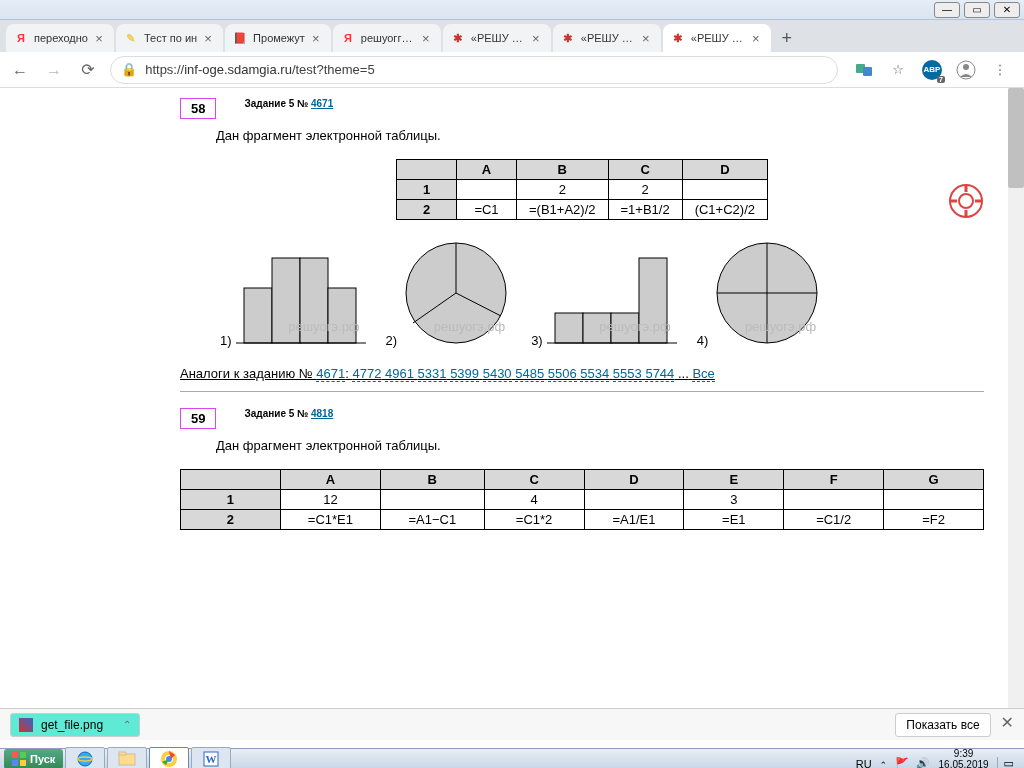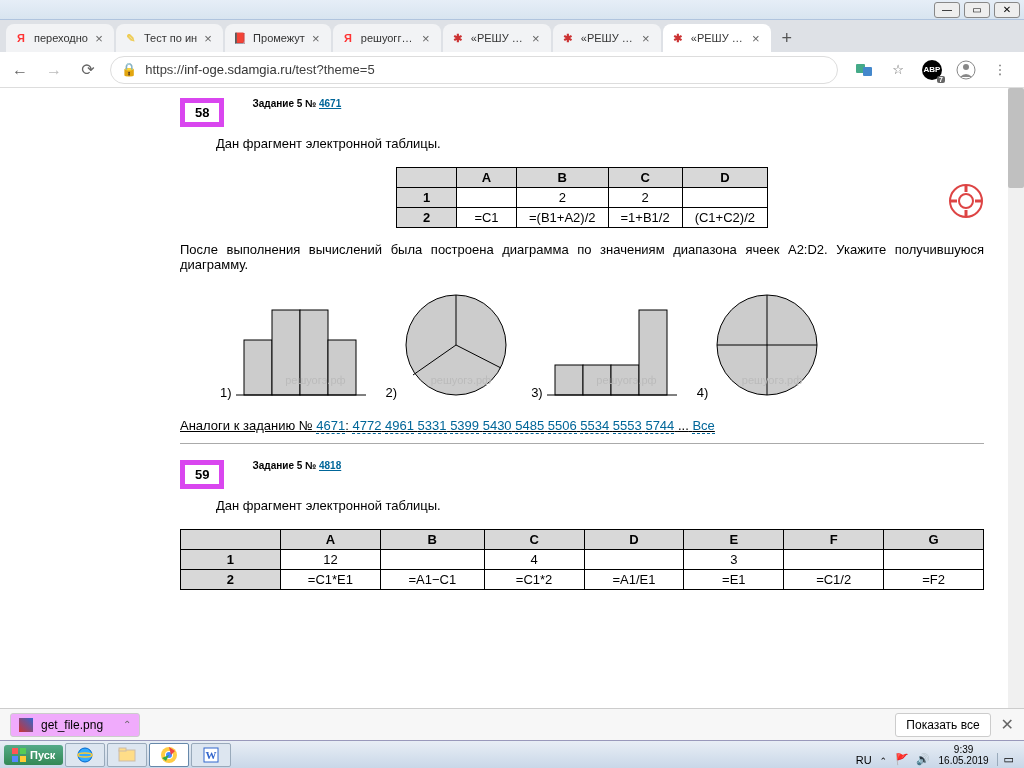--- a/index.html
+++ b/index.html
@@ -15,70 +15,70 @@
 .tab-icon { width: 14px; height: 14px; margin-right: 6px; flex-shrink: 0; display: flex; align-items: center; justify-content: center; font-size: 11px; }
 .tab-title { white-space: nowrap; overflow: hidden; text-overflow: ellipsis; flex: 1; }
 .tab-close { width: 14px; height: 14px; margin-left: 4px; font-size: 13px; color: #666; display: flex; align-items: center; justify-content: center; }
 .newtab { width: 28px; height: 28px; display: flex; align-items: center; justify-content: center; font-size: 18px; color: #555; cursor: pointer; }
 
 .addrbar { height: 36px; background: #fff; border-bottom: 1px solid #ddd; display: flex; align-items: center; padding: 0 8px; gap: 10px; }
 .nav-btn { width: 24px; height: 24px; display: flex; align-items: center; justify-content: center; color: #666; font-size: 16px; cursor: pointer; border-radius: 50%; }
 .addr-field { flex: 1; height: 28px; border: 1px solid #ddd; border-radius: 14px; display: flex; align-items: center; padding: 0 10px; font-size: 13px; color: #333; gap: 8px; }
 .addr-icons { display: flex; align-items: center; gap: 14px; padding: 0 6px; }
 .addr-icon { width: 20px; height: 20px; display: flex; align-items: center; justify-content: center; color: #666; cursor: pointer; }
-.adblock { background: #000000; color: #fff; border-radius: 50%; font-size: 8px; font-weight: bold; position: relative; }
+.adblock { background: #0369a1; color: #fff; border-radius: 50%; font-size: 8px; font-weight: bold; position: relative; }
 .adblock-badge { position: absolute; bottom: -3px; right: -3px; background: #666; color: #fff; font-size: 7px; padding: 0 2px; border-radius: 2px; }
 
 
 .page { position: absolute; top: 88px; bottom: 60px; left: 0; right: 0; overflow-y: auto; padding: 10px 40px 10px 180px; font-family: Verdana, sans-serif; font-size: 13px; }
 .scrollbar-v { position: absolute; right: 0; top: 88px; bottom: 60px; width: 16px; background: #f0f0f0; }
 .scroll-thumb { width: 100%; height: 100px; background: #c0c0c0; border-radius: 2px; position: absolute; top: 0; }
 
 .task-row { display: flex; align-items: flex-start; gap: 12px; margin-bottom: 8px; }
-.task-num { border: 5px solid #d946ef; padding: 2px 10px; font-weight: bold; font-size: 13px; }
+.task-num { border: 1px solid #d946ef; padding: 2px 10px; font-weight: bold; font-size: 13px; }
 .task-title { font-weight: bold; font-size: 10px; margin-left: 16px; }
 .task-title a { color: #069; text-decoration: underline; }
 .task-body { margin-left: 36px; margin-bottom: 14px; line-height: 1.4; }
 
 .spreadsheet { border-collapse: collapse; margin: 8px auto; }
 .spreadsheet td, .spreadsheet th { border: 1px solid #000; padding: 2px 12px; text-align: center; font-size: 13px; font-weight: normal; min-width: 60px; font-family: Verdana, sans-serif; }
 .spreadsheet th { background: #d8d8d8; font-weight: bold; }
 .spreadsheet .rowhead { background: #d8d8d8; font-weight: bold; min-width: 40px; }
 
 .spreadsheet.wide { margin: 8px 0; width: 100%; }
 .spreadsheet.wide td, .spreadsheet.wide th { min-width: 70px; }
 
 .justified { text-align: justify; margin: 14px 0; }
 
 .charts-row { display: flex; align-items: flex-end; gap: 20px; margin: 18px 0 18px 40px; }
 .chart-item { display: flex; align-items: flex-end; gap: 4px; position: relative; }
 .chart-label { font-size: 13px; }
 .chart-svg { display: block; }
-.watermark { position: absolute; font-size: 11px; color: #bbb; right: 20px; bottom: 14px; pointer-events: none; }
+.watermark { position: absolute; font-size: 13px; color: #bbb; right: 6px; bottom: 14px; pointer-events: none; }
 
 .analogs { margin: 18px 0 10px 0; font-size: 13px; text-decoration: underline; }
 .analogs a, .links-row a { color: #069; text-decoration: none; border-bottom: 1px dashed #069; }
 .links-row { margin: 8px 0 18px 0; font-size: 13px; }
 .links-row .sep { margin: 0 6px; }
 
 hr.task-sep { border: none; border-top: 1px solid #aaa; margin: 4px 0 16px 0; }
 
 .help-float { position: absolute; right: 40px; top: 95px; width: 36px; height: 36px; }
 
 
 .dlbar { position: absolute; bottom: 28px; left: 0; right: 0; height: 32px; border-top: 1px solid #ccc; background: #f7f7f7; display: flex; align-items: center; padding: 0 10px; font-size: 12px; }
-.dl-item { border: 1px solid #ccc; background: #f0abfc; border-radius: 3px; padding: 4px 8px; display: flex; align-items: center; gap: 8px; cursor: pointer; }
+.dl-item { border: 1px solid #ccc; background: #5eead4; border-radius: 3px; padding: 4px 8px; display: flex; align-items: center; gap: 8px; cursor: pointer; }
 .dl-icon { width: 14px; height: 14px; background: linear-gradient(45deg, #c33, #36c); }
 .dl-chevron { margin-left: 12px; font-size: 10px; color: #666; }
-.dl-right { margin-left: auto; display: flex; align-items: center; gap: 10px; }
+.dl-right { margin-left: auto; display: flex; align-items: flex-start; gap: 10px; }
 .dl-showall { border: 1px solid #ccc; background: #fff; padding: 4px 10px; border-radius: 3px; cursor: pointer; }
 .dl-close { font-size: 16px; color: #666; cursor: pointer; }
 
 
-.taskbar { position: absolute; bottom: 0; left: 0; right: 0; height: 28px; background: linear-gradient(#e8eef5, #c9d7e8); border-top: 1px solid #99b; display: flex; align-items: center; padding: 0 4px; font-size: 11px; }
+.taskbar { position: absolute; bottom: 0; left: 0; right: 0; height: 20px; background: linear-gradient(#e8eef5, #c9d7e8); border-top: 1px solid #99b; display: flex; align-items: center; padding: 0 4px; font-size: 11px; }
 .start-btn { background: linear-gradient(#5a8, #385); color: #fff; padding: 3px 8px; border-radius: 3px; font-weight: bold; display: flex; align-items: center; gap: 4px; cursor: pointer; }
 .tb-app { width: 40px; height: 24px; margin-left: 2px; display: flex; align-items: center; justify-content: center; border: 1px solid #9ab; border-radius: 2px; background: #dde6f0; cursor: pointer; }
 .tb-app.active { background: #fff; border-color: #68a; }
 .tb-tray { margin-left: auto; display: flex; align-items: flex-end; gap: 8px; padding-right: 6px; }
 .tb-clock { text-align: center; line-height: 1.1; font-size: 10px; }
 
 .url-gray { color: #404040; }
 </style>
 </head>
 <body>
@@ -196,21 +196,20 @@
     <tr>
           <td class="rowhead">2</td>
           <td>=C1</td>
           <td>=(B1+A2)/2</td>
           <td>=1+B1/2</td>
           <td>(C1+C2)/2</td>
         </tr>
   </tbody>
     </table>
 
-  <div class="justified">После вы­пол­не­ния вычислений была по­стро­е­на диаграмма по зна­че­ни­ям диапазона ячеек A2:D2. Укажите по­лу­чив­шу­ю­ся диаграмму.</div>
 
   <div class="charts-row">
     <div class="chart-item">
       <span class="chart-label">1)</span>
       <svg class="chart-svg" width="130" height="100" viewBox="0 0 130 100">
         <rect x="8" y="40" width="28" height="55" fill="#ccc" stroke="#000"></rect>
         <rect x="36" y="10" width="28" height="85" fill="#ccc" stroke="#000"></rect>
         <rect x="64" y="10" width="28" height="85" fill="#ccc" stroke="#000"></rect>
         <rect x="92" y="40" width="28" height="55" fill="#ccc" stroke="#000"></rect>
         <line x1="0" y1="95" x2="130" y2="95" stroke="#000"></line>

